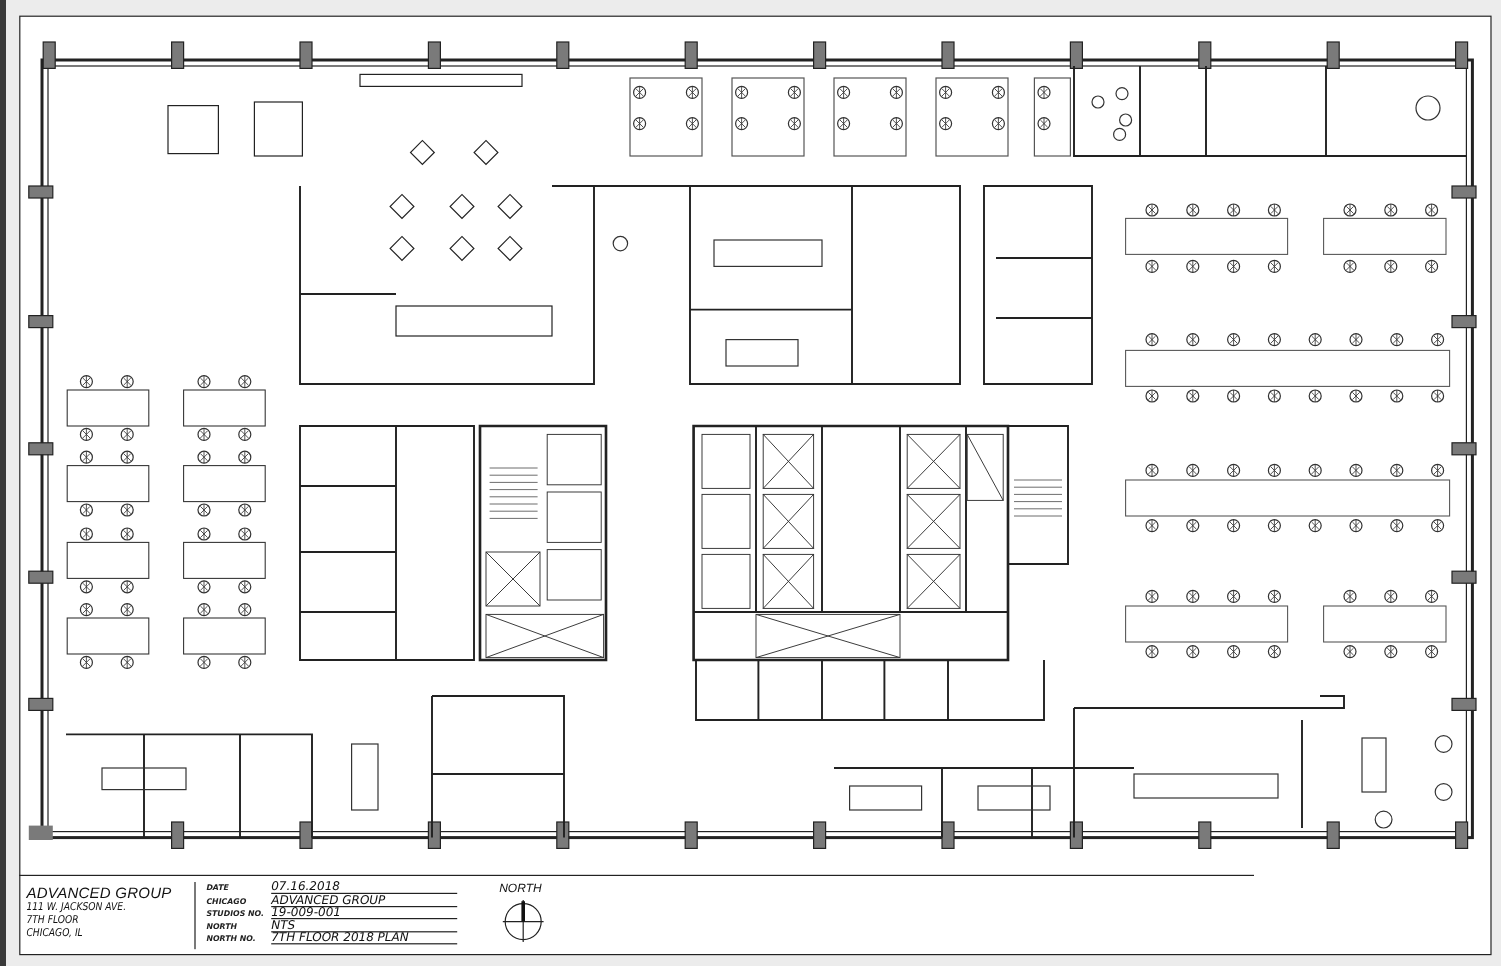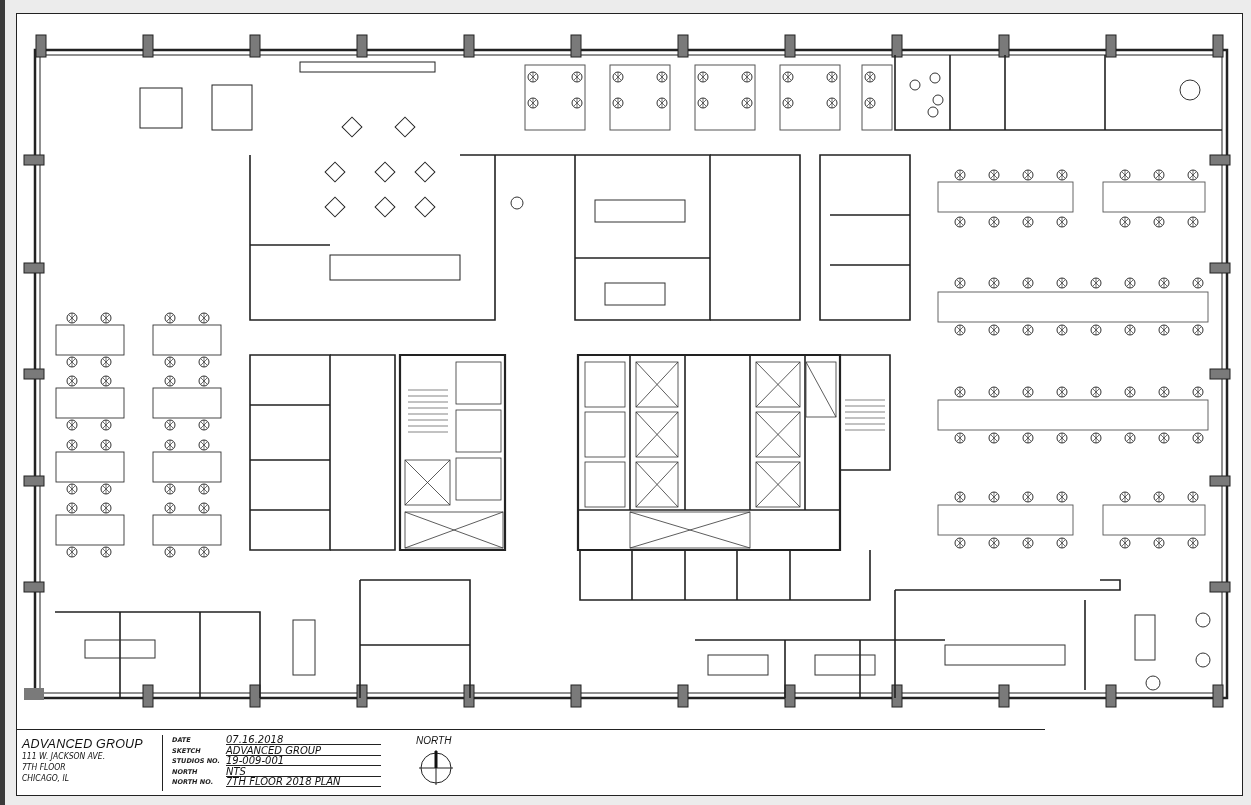--- a/index.html
+++ b/index.html
@@ -356,21 +356,21 @@
     <div class="addr">7TH FLOOR</div>
     <div class="addr">CHICAGO, IL</div>
   </div>
   <div class="divider"></div>
   <div class="fields">
     <div class="frow">
         <span class="flabel">DATE</span>
         <span class="fval">07.16.2018</span>
       </div>
     <div class="frow">
-        <span class="flabel">SKETCH</span>
+        <span class="flabel">CHICAGO</span>
         <span class="fval">ADVANCED GROUP</span>
       </div>
     <div class="frow">
         <span class="flabel">STUDIOS NO.</span>
         <span class="fval">19-009-001</span>
       </div>
     <div class="frow">
         <span class="flabel">NORTH</span>
         <span class="fval">NTS</span>
       </div>

